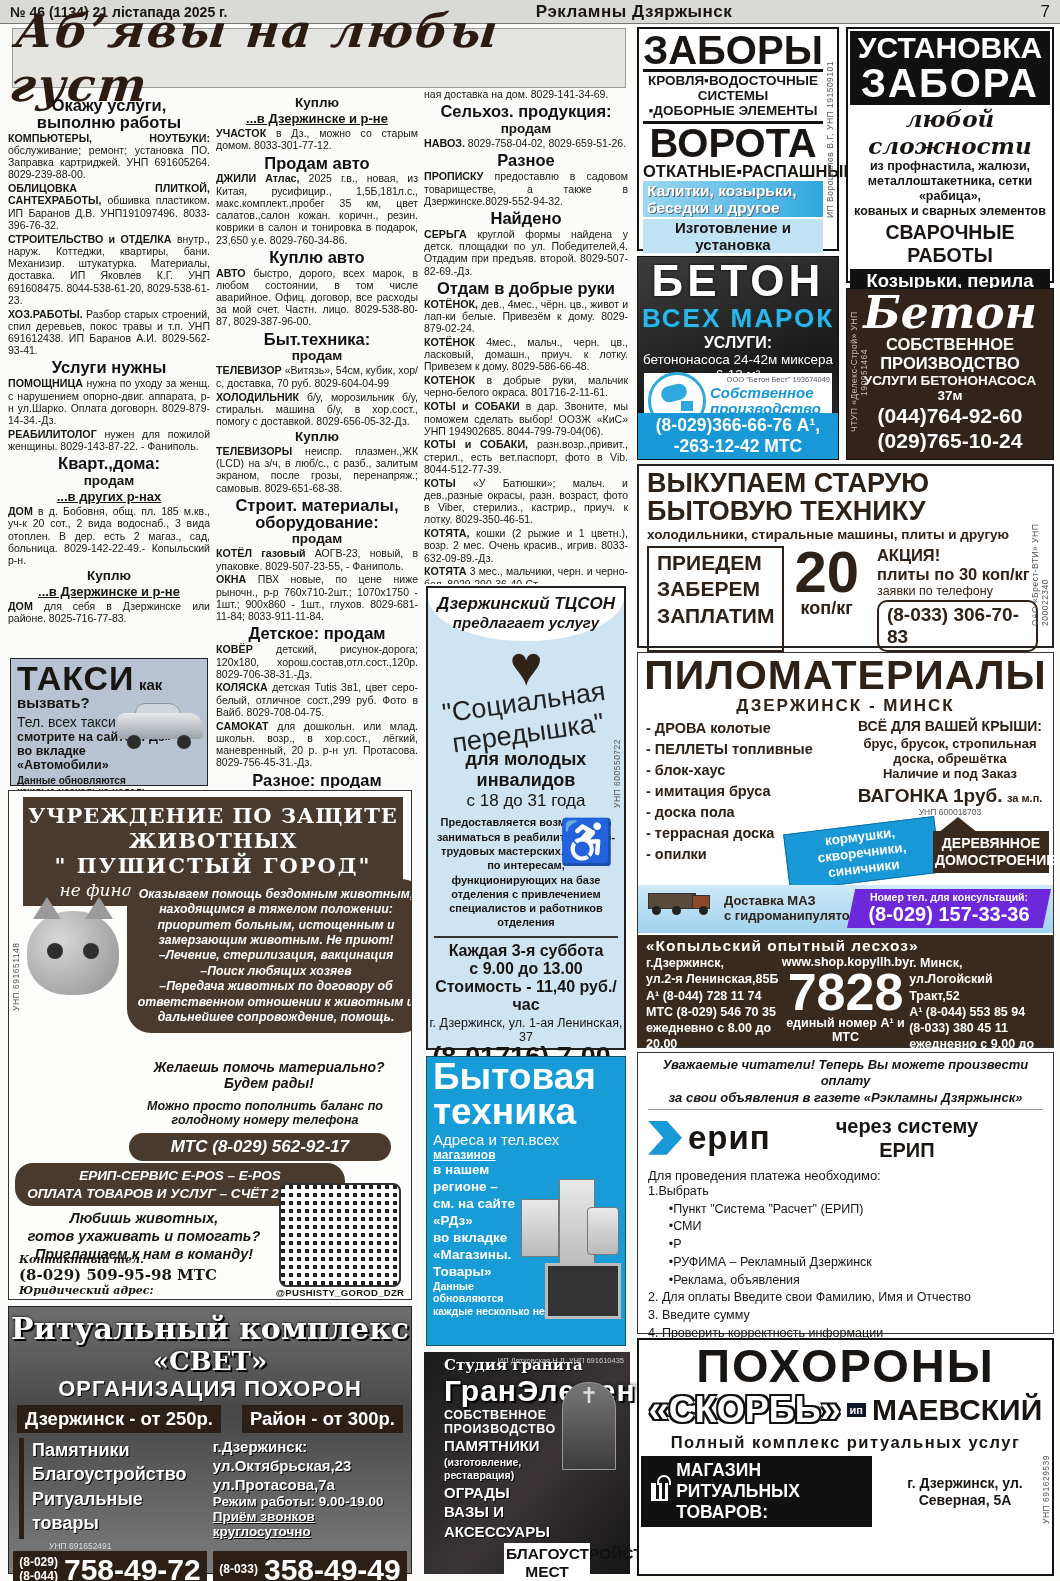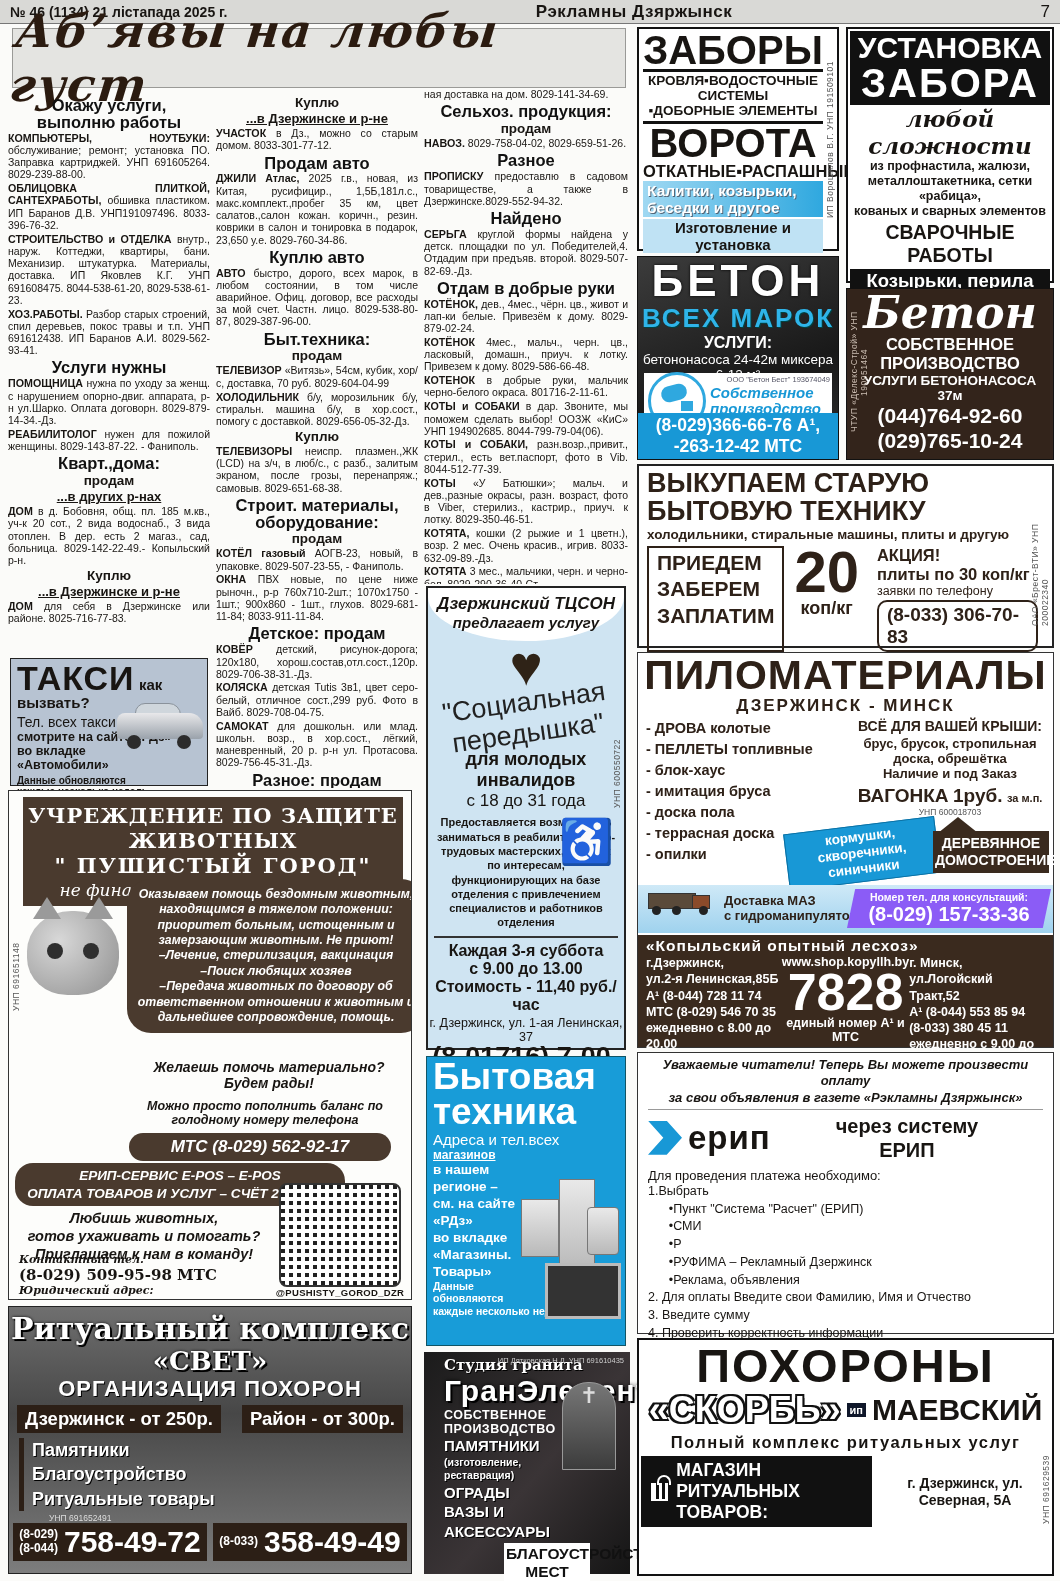--- a/index.html
+++ b/index.html
@@ -170,21 +170,21 @@
   #pilo .t{font-weight:900;font-size:41px;text-align:center;line-height:1;letter-spacing:1px;margin-top:2px;}
   #pilo .sub{font-weight:bold;font-size:17px;text-align:center;letter-spacing:2px;}
   #pilo .left{font-weight:900;font-size:14.5px;line-height:1.45;}
   #pilo .roof{font-weight:900;font-size:14px;line-height:1.25;}
   #pilo .roofs{font-weight:bold;font-size:13px;}
   #pilo .vag{font-weight:900;font-size:19px;}
   #pilo .ribbon{position:absolute;left:148px;top:172px;width:146px;background:#1898d6;color:#fff;font-weight:900;font-size:13.5px;text-align:center;transform:rotate(-7deg);padding:3px 2px;line-height:1.2;border:1px solid #0b6ea0;}
   #pilo .dom{position:absolute;right:4px;top:178px;width:112px;background:#3a2a1e;color:#fff;font-weight:900;font-size:14px;text-align:center;padding:4px 2px;line-height:1.2;}
   #pilo .skystrip{position:absolute;left:0;right:0;top:232px;height:48px;background:linear-gradient(#cfe9f7,#9fd2ee);}
   #pilo .dost{font-weight:900;font-size:13px;}
-  #pilo .cons{position:absolute;right:2px;top:236px;width:200px;background:#8b5cf6;color:#fff;text-align:center;padding:2px;clip-path:polygon(4% 0,100% 0,96% 100%,0 100%);}
+  #pilo .cons{position:absolute;right:2px;top:236px;width:200px;background:#6d28d9;color:#fff;text-align:center;padding:2px;clip-path:polygon(4% 0,100% 0,96% 100%,0 100%);}
   #pilo .cons .cl{font-size:10.5px;font-weight:bold;}
   #pilo .cons .cp{font-weight:900;font-size:20px;}
   #pilo .bottom{position:absolute;left:0;right:0;bottom:0;top:282px;background:#3a2a1e;color:#fff;padding:2px 8px;}
   #pilo .lh{font-weight:bold;font-size:15.5px;letter-spacing:1px;}
   #pilo .bcols{display:flex;justify-content:space-between;}
   #pilo .bcol{font-weight:bold;font-size:12.5px;line-height:1.3;}
   #pilo .num{font-weight:900;font-size:52px;line-height:.9;text-align:center;}
   #pilo .site{font-weight:bold;font-size:12.5px;text-align:center;}
   .truck{position:absolute;left:10px;top:236px;width:70px;height:26px;}
   .truck .bed{position:absolute;left:0;top:4px;width:46px;height:14px;background:#5a4a3a;border:1px solid #333;}
@@ -356,20 +356,27 @@
     <div class="t2">«СВЕТ»</div>
     <div class="org">ОРГАНИЗАЦИЯ ПОХОРОН</div>
     <div style="display:flex;justify-content:space-between;padding:3px 8px;">
       <span class="pricebar">Дзержинск - от 250р.</span>
       <span class="pricebar">Район - от 300р.</span>
     </div>
     <div style="display:flex;justify-content:space-between;padding:2px 10px;">
       <div class="list pl">Памятники
 Благоустройство
 Ритуальные товары</div>
+      <div style="width:190px;">
+        <div class="addr pl">г.Дзержинск:
+ул.Октябрьская,23
+ул.Протасова,7а</div>
+        <div class="hours">Режим работы: 9.00-19.00</div>
+        <div class="calls">Приём звонков круглосуточно</div>
+      </div>
     </div>
     <div class="unp" style="padding-left:40px;">УНП 691652491</div>
     <div style="display:flex;gap:6px;padding:0 4px;">
       <div class="phoneblk" style="flex:1;">
         <span class="pre pl">(8-029)
 (8-044)</span>
         <span class="num">758-49-72</span>
       </div>
       <div class="phoneblk" style="flex:1;">
         <span class="pre">(8-033)</span>

